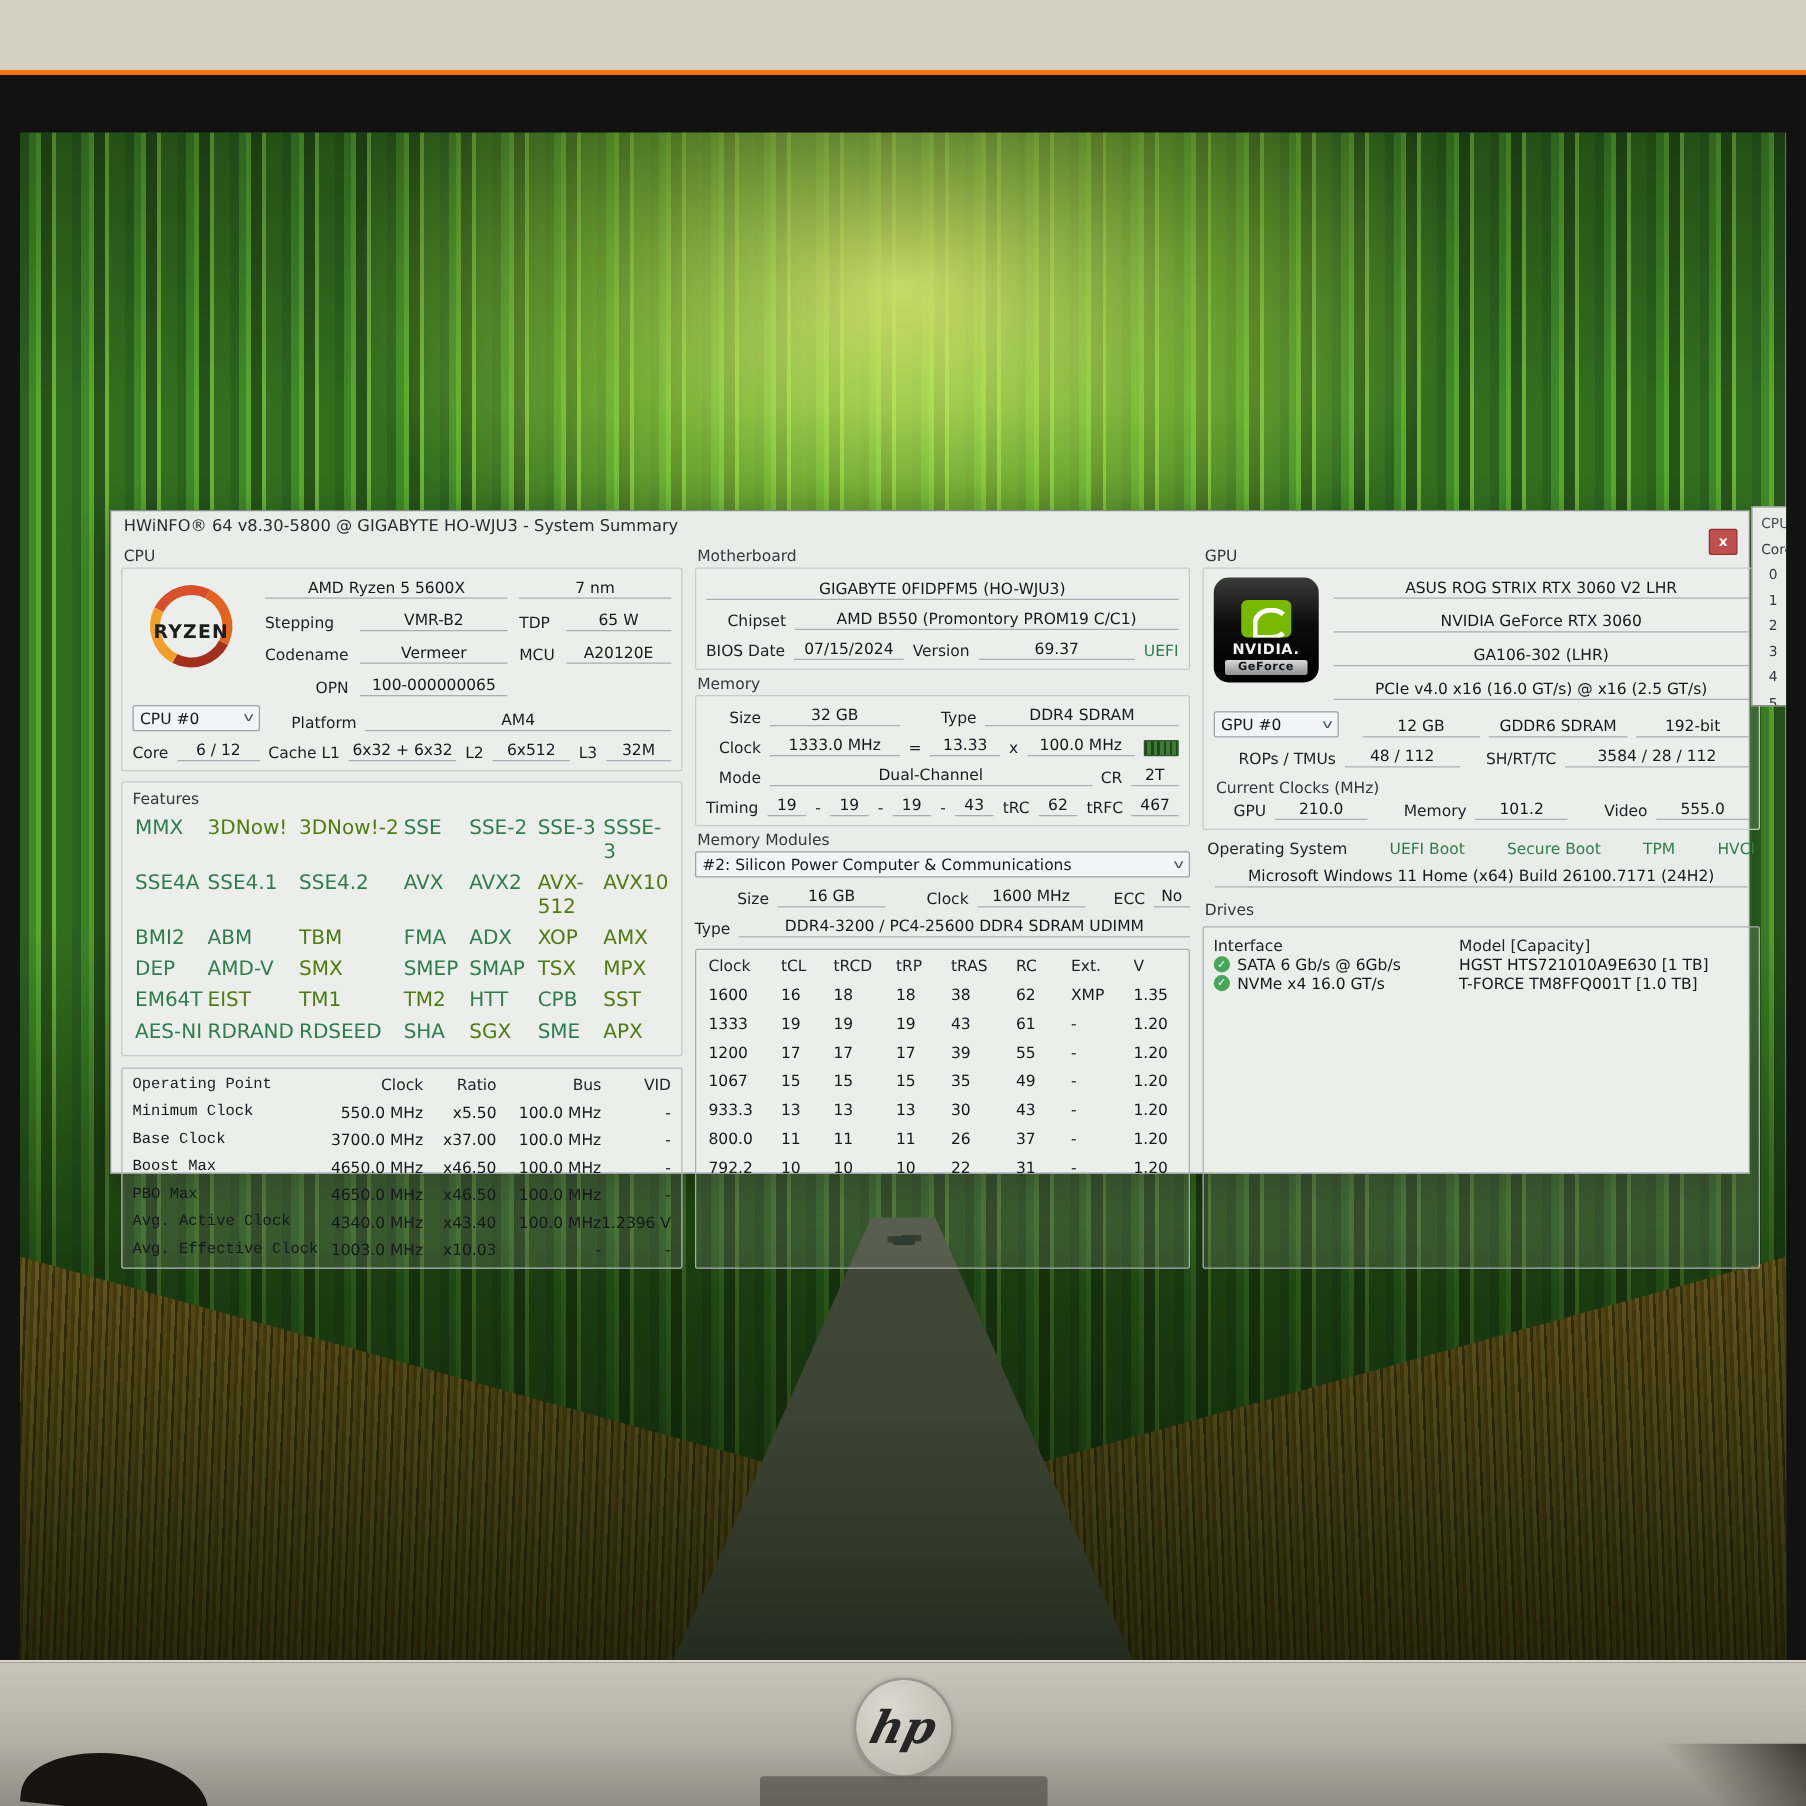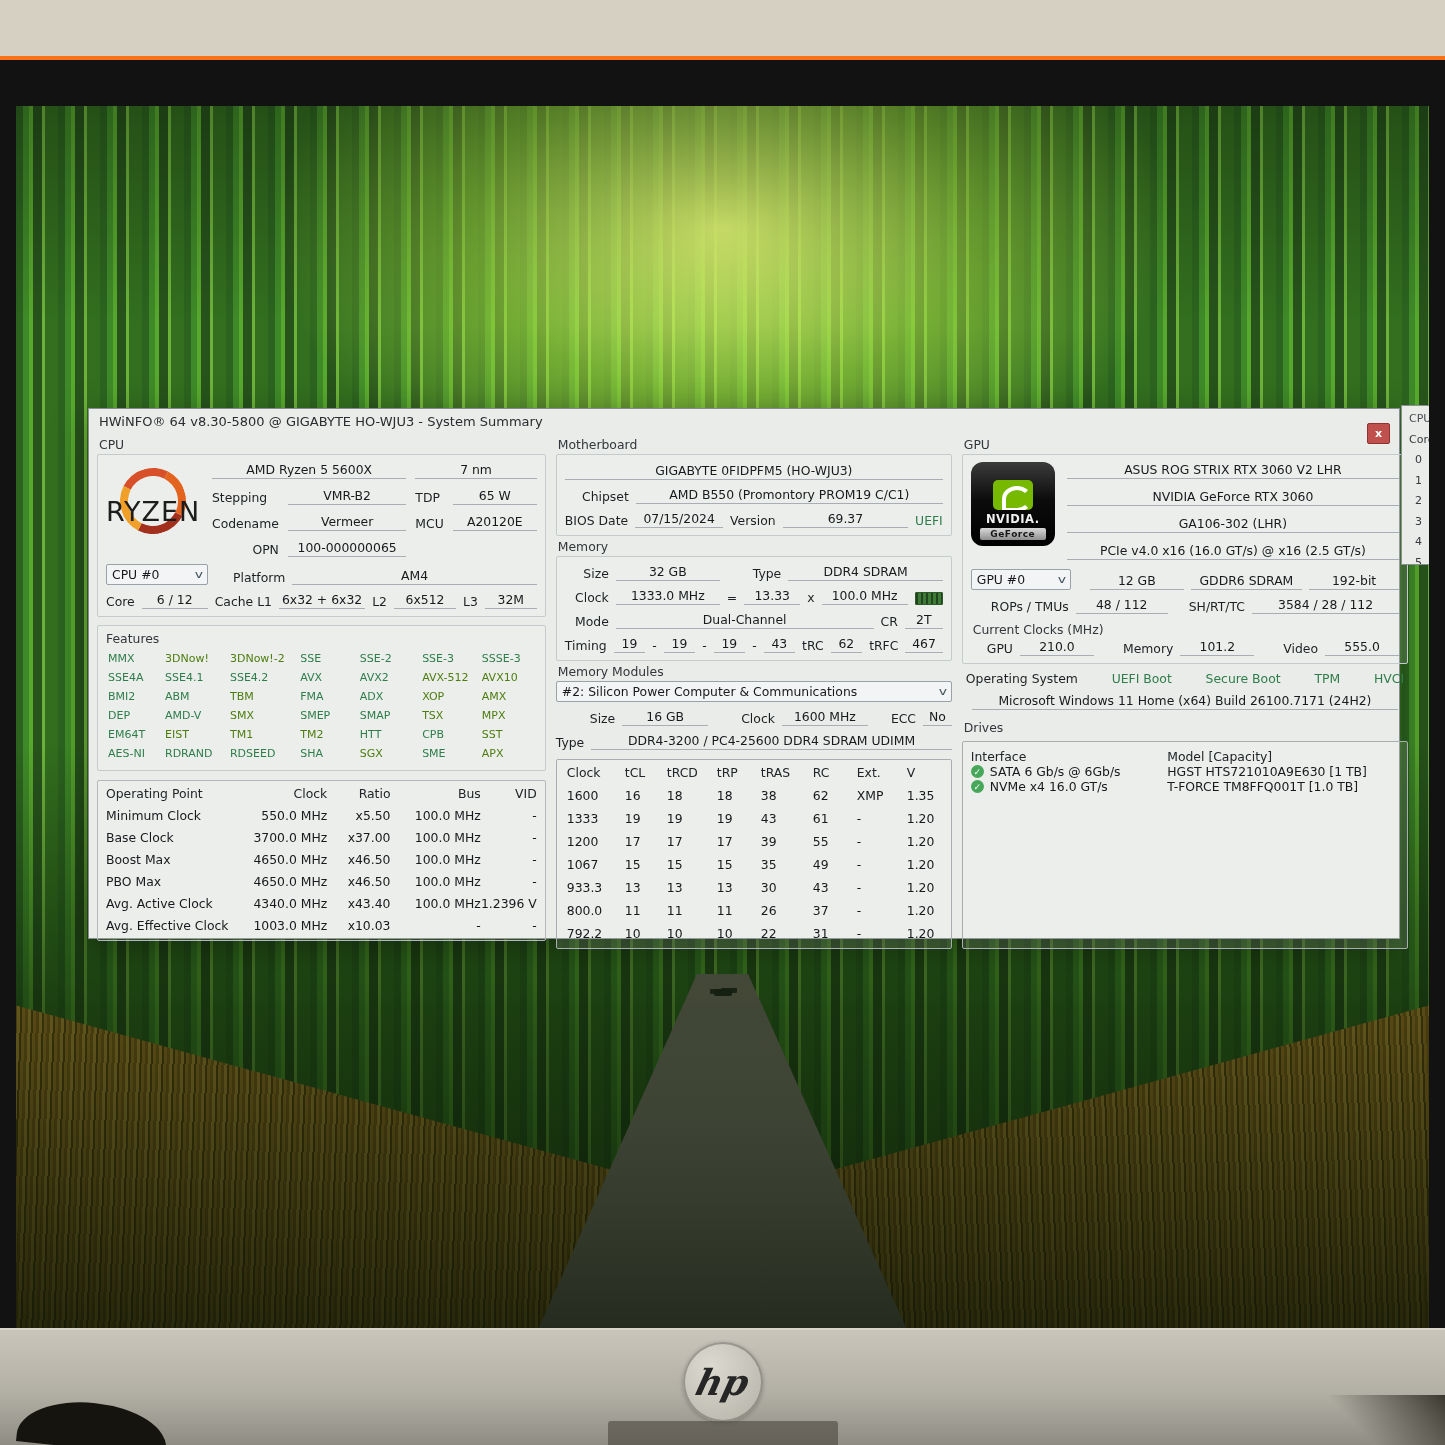--- a/index.html
+++ b/index.html
@@ -115,31 +115,31 @@
   .chev { font-size:10px; color:#44565e; transform:scaleX(1.4); }
 
   
   .cpu-top { display:flex; gap:12px; margin-top:2px; }
   .ryzen-logo { width:94px; height:92px; position:relative; flex:none; }
   .ryzen-ring { position:absolute; left:14px; top:6px; width:66px; height:66px; border-radius:50%;
     border:8px solid #d8502a;
     border-left-color:#f0a028; border-bottom-color:#a3301c; border-right-color:#e2641f;
     transform:rotate(-18deg); }
   .ryzen-word { position:absolute; left:0; right:0; top:34px; text-align:center;
-    font-weight:normal; font-size:27px; letter-spacing:1px; color:#1d1d1d; }
+    font-weight:bold; font-size:15px; letter-spacing:1px; color:#1d1d1d; }
   .cpu-fields { flex:1; display:grid; grid-template-columns:auto 1fr auto 84px;
     column-gap:9px; row-gap:9px; align-items:end; }
   .span2 { grid-column:1 / 3; } .span34 { grid-column:3 / 5; }
   .feat-grid { display:grid; grid-template-columns:1fr 1.15fr 1.25fr 1.05fr 1.1fr 1.05fr 1fr;
-    column-gap:4px; row-gap:6px; font-size:11px; padding:2px 2px 3px; }
+    column-gap:4px; row-gap:6px; font-size:16px; padding:2px 2px 3px; }
   .feat.on { color:#2e7d4a; } .feat.off { color:#4d7c0f; }
   .op-box { margin-top:9px; border:1px solid #b3b8bc; }
   .op-grid { display:grid; grid-template-columns:1.45fr 1fr .7fr 1fr .62fr; row-gap:7px; }
   .op-grid span { text-align:right; white-space:nowrap; }
-  .op-grid span:nth-child(5n+1) { text-align:left; }
+  .op-grid span:nth-child(5n+1) { text-align:left;font-family:Liberation Mono, monospace; }
   .th-cell { color:#212428; }
 
   
   .tim-box { margin-top:9px; border:1px solid #a8adb1; flex:1; }
   .tim-grid { display:grid; grid-template-columns:58px 42px 50px 44px 52px 44px 50px 1fr; row-gap:8px; }
   .tim-grid span { text-align:left; padding-left:2px; white-space:nowrap; }
 
   
   .gpu-top { display:flex; gap:12px; margin-top:2px; }
   .nv-logo { width:84px; height:84px; flex:none; border-radius:12px;

